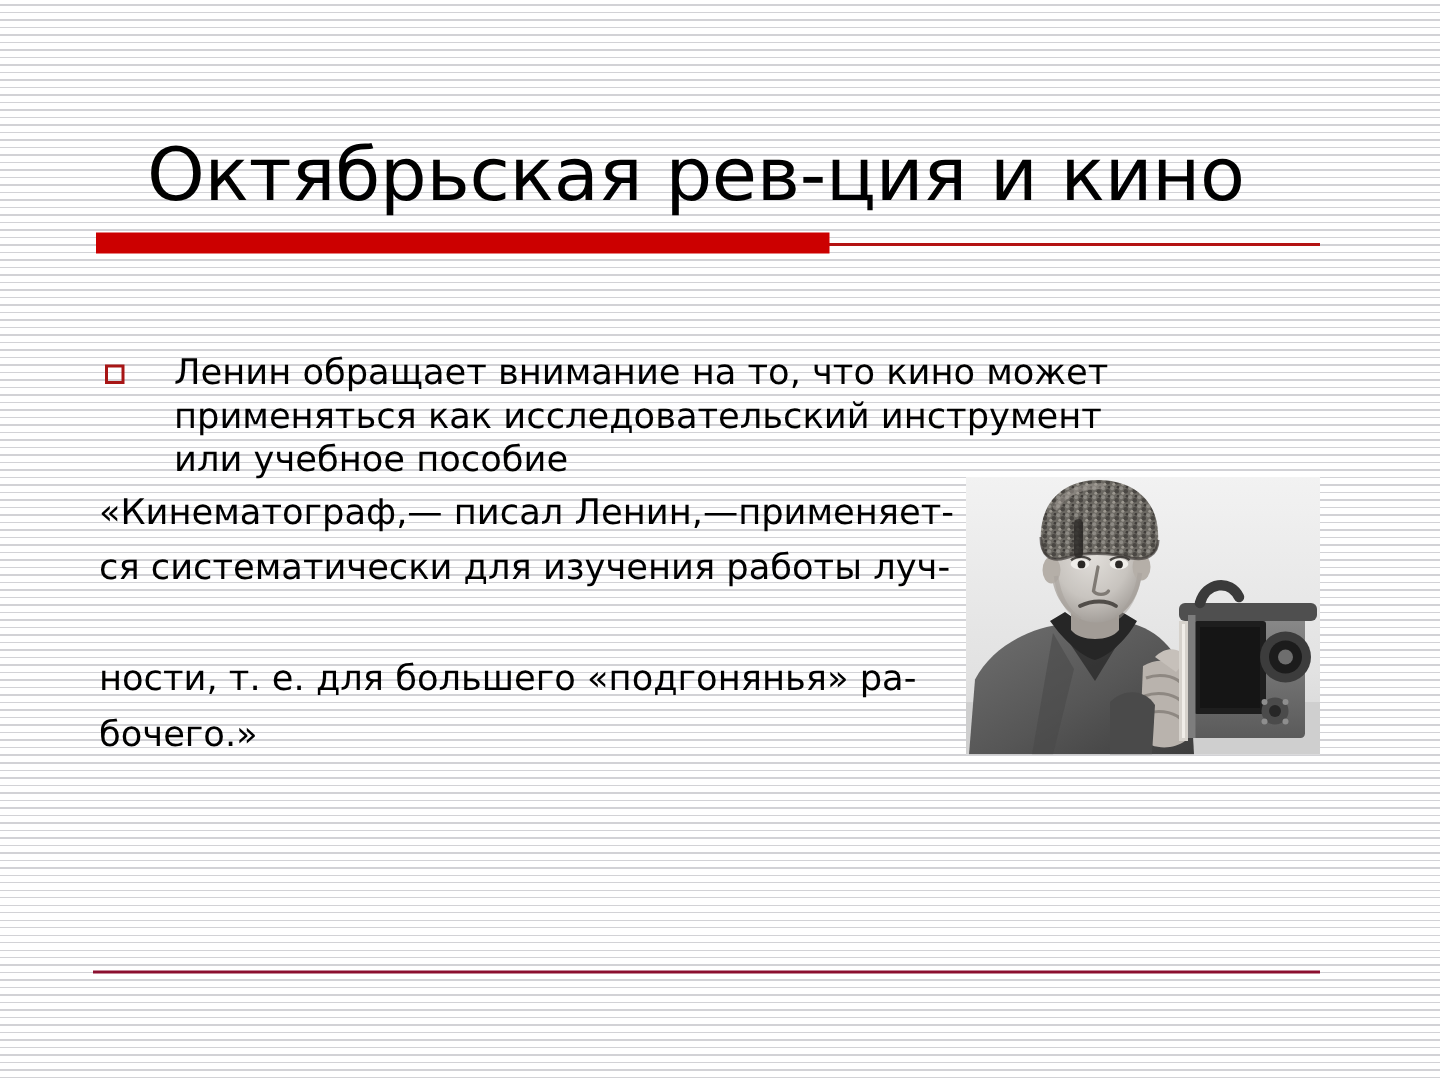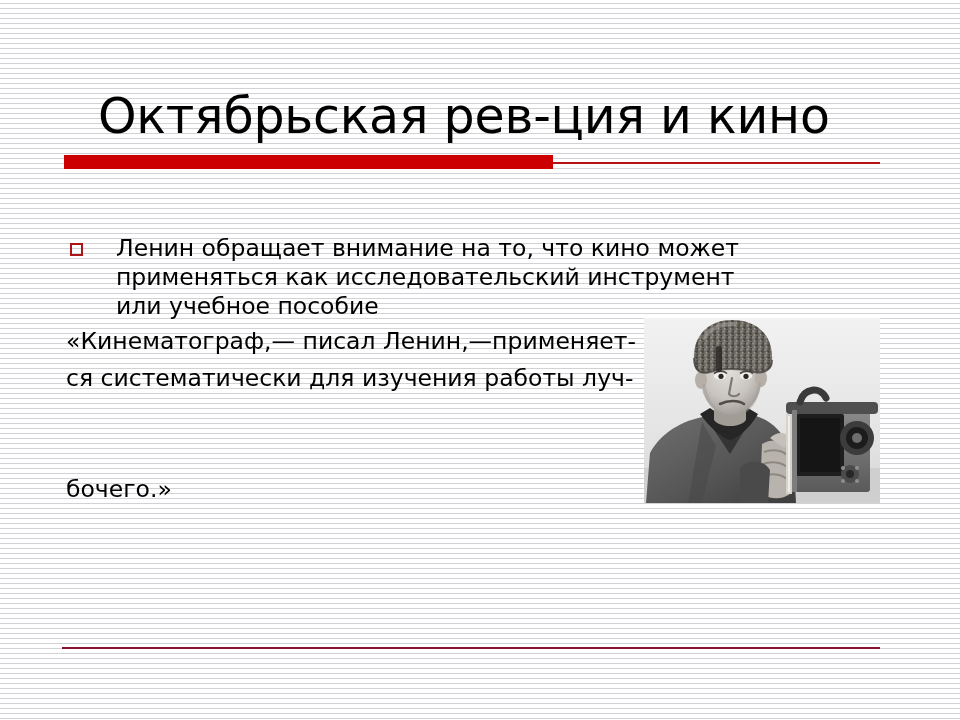--- a/index.html
+++ b/index.html
@@ -145,20 +145,21 @@
 
   <div class="body-area">
 
     <div class="bullet-row" id="bullet-1">
       <span class="bullet-mark"></span>
       <span class="bullet-text">Ленин обращает внимание на то, что кино может применяться как исследовательский инструмент или учебное пособие</span>
     </div>
 
     <div class="quote-line" id="q1">ся систематически для изучения работы луч-</div>
     <div class="quote-line" id="q0">«Кинематограф,— писал Ленин,—применяет-</div>
+    <div class="quote-line" id="q3">ности, т. е. для большего «подгонянья» ра-</div>
     <div class="quote-line" id="q4">бочего.»</div>
 
     <div class="photo">
       <svg width="236" height="185" viewBox="0 0 236 185" xmlns="http://www.w3.org/2000/svg">
         <defs>
           <linearGradient id="skyg" x1="0" y1="0" x2="0" y2="1">
             <stop offset="0%" stop-color="#f2f2f2"></stop>
             <stop offset="70%" stop-color="#e2e2e2"></stop>
             <stop offset="100%" stop-color="#d4d4d4"></stop>
           </linearGradient>

